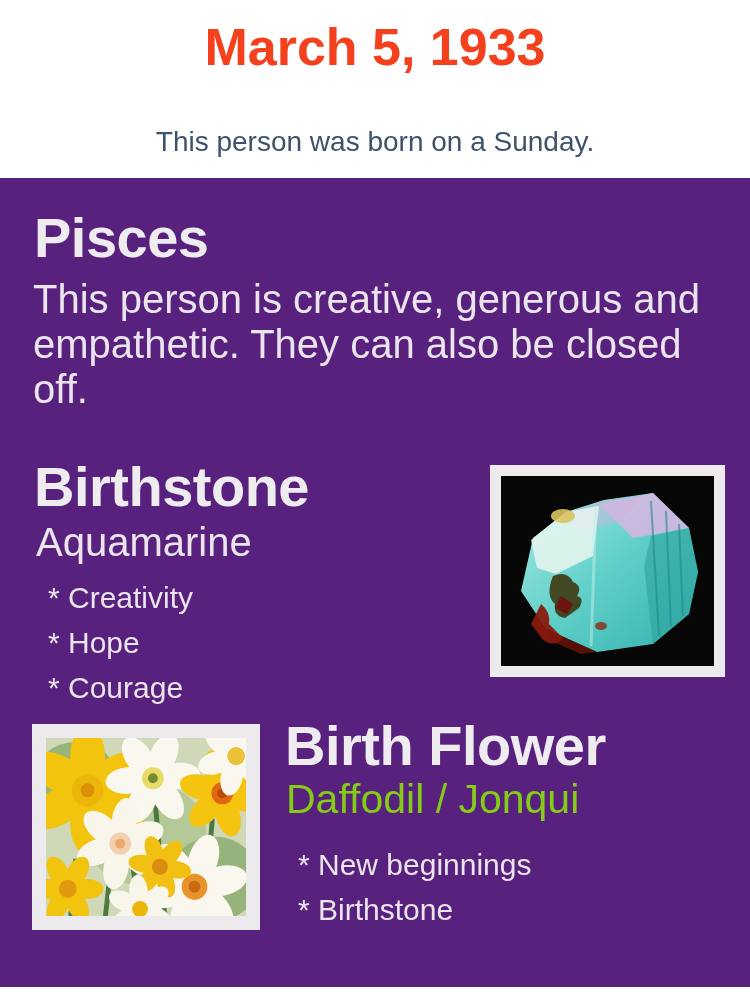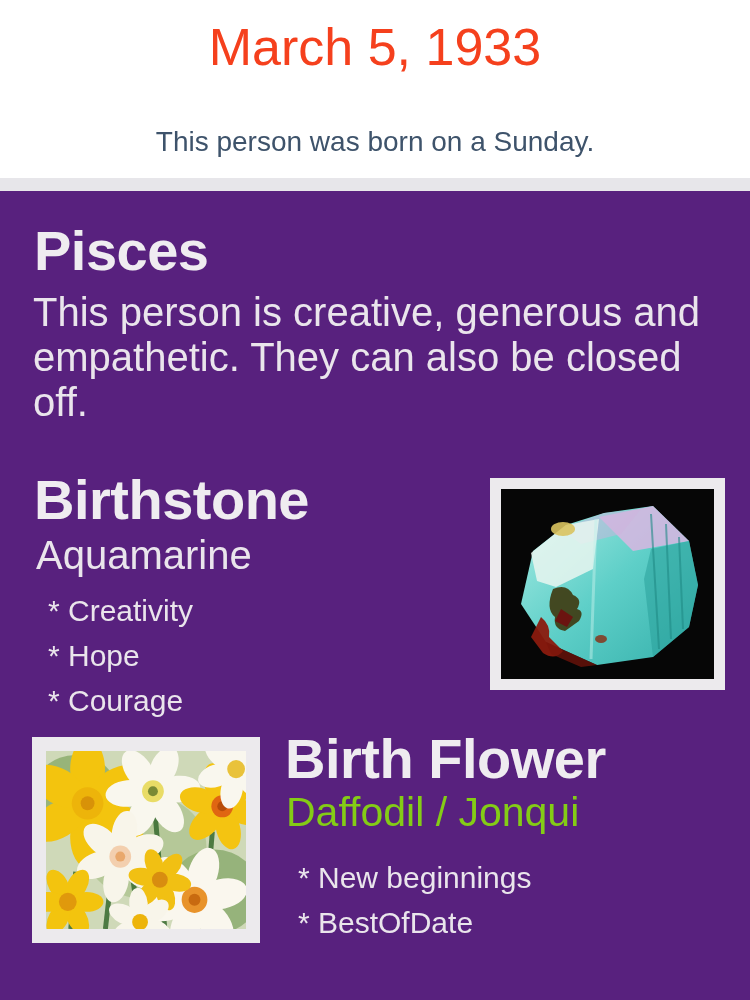--- a/index.html
+++ b/index.html
@@ -3,29 +3,29 @@
 <meta charset="utf-8">
 <style>
   html,body{margin:0;padding:0;}
   body{
     width:750px;height:1000px;position:relative;overflow:hidden;
     background:#ffffff;
     font-family:"Liberation Sans","DejaVu Sans",sans-serif;
   }
   .header{position:absolute;top:0;left:0;width:750px;height:178px;background:#ffffff;text-align:center;}
   .date-title{position:absolute;top:19px;left:0;width:100%;margin:0;
-    font-size:52px;line-height:56px;font-weight:400;color:#f5401d;}
+    font-size:52px;line-height:56px;font-weight:700;color:#f5401d;}
   .summary-title{position:absolute;top:79px;left:0;width:100%;
     font-size:34px;line-height:38px;font-weight:400;color:#1e222a;}
   .born-line{position:absolute;top:126px;left:0;width:100%;
     font-size:28px;line-height:32px;font-weight:400;color:#3e536b;}
 
   .divider{position:absolute;top:178px;left:0;width:750px;height:13px;background:#e7e6ea;}
 
-  .main{position:absolute;top:191px;left:0;width:750px;height:809px;background:#58217e;}
+  .main{position:absolute;top:178px;left:0;width:750px;height:809px;background:#58217e;}
 
   .main h2{position:absolute;margin:0;font-size:56px;line-height:60px;font-weight:700;
     color:#efecf0;letter-spacing:-0.5px;}
   .zodiac-title{top:30px;left:34px;}
   .zodiac-desc{position:absolute;top:99px;left:33px;width:688px;margin:0;
     font-size:40px;line-height:45px;color:#eae5ec;}
   .birthstone-title{top:279px;left:34px;}
   .birthstone-name{position:absolute;top:342px;left:36px;font-size:40px;line-height:45px;color:#eae5ec;}
   .traits{list-style:none;margin:12px;padding:0;position:absolute;font-size:30px;color:#eae5ec;}
   .traits li{height:45px;line-height:45px;}
@@ -134,16 +134,16 @@
       <circle cx="192" cy="18" r="9" fill="#e9c23a"></circle>
       <use href="#petals" transform="translate(95,170) scale(0.85) rotate(55)" fill="#f8f5ea"></use>
       <circle cx="95" cy="170" r="8" fill="#edb40a"></circle>
     </svg>
   </figure>
 
   <h2 class="flower-title">Birth Flower</h2>
   <div class="flower-name">Daffodil / Jonqui</div>
   <ul class="traits flower-traits">
     <li>* New beginnings</li>
-    <li>* BestOfDate</li>
+    <li>* Birthstone</li>
   </ul>
 
 </div>
 
 </body></html>

